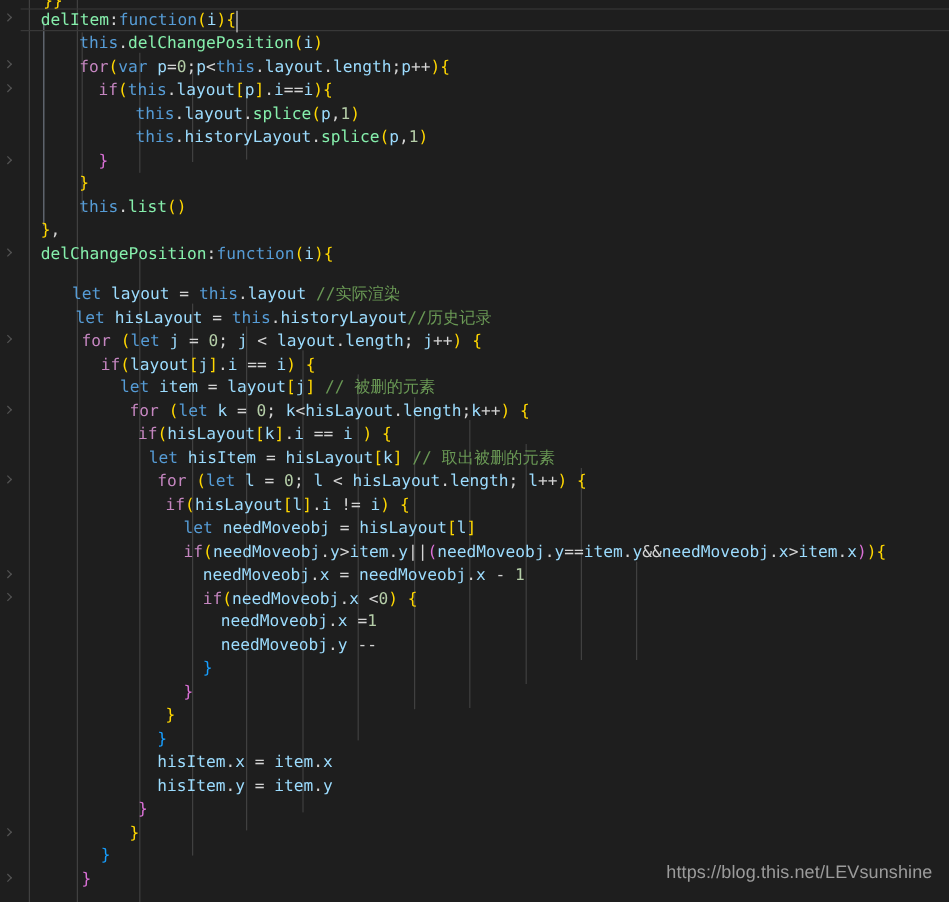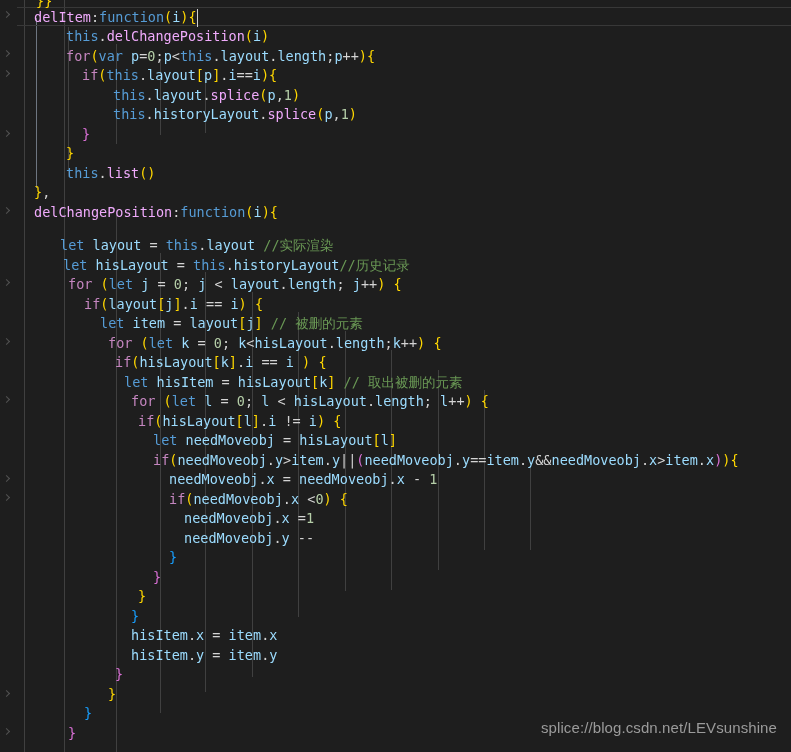--- a/index.html
+++ b/index.html
@@ -81,21 +81,21 @@
     height: 19.55px;
     white-space: pre;
     color: #d4d4d4;
   }
 
   
   .kw   { color: #569cd6; }   
   .ctl  { color: #c586c0; }   
   .this { color: #569cd6; }
   .prop { color: #9cdcfe; }   
-  .fn   { color: #f0abfc; }   
+  .fn   { color: #86efac; }   
   .num  { color: #b5cea8; }
   .cmt  { color: #6a9955; }
   .op   { color: #d4d4d4; }
   .b1   { color: #ffd700; }   
   .b2   { color: #da70d6; }   
   .b3   { color: #179fff; }
 
   
   #caret {
     position: absolute;
@@ -157,14 +157,14 @@
       <div class="fold-chevron" style="top: 475px;"></div>
       <div class="fold-chevron" style="top: 494px;"></div>
       <div class="fold-chevron" style="top: 690px;"></div>
       <div class="fold-chevron" style="top: 728px;"></div>
     </div>
 
   <div id="code"><div class="ln" style="top: -8px; padding-left: 36px;"><span class="b1">}}</span></div><div class="ln" style="top: 8px; padding-left: 34px;"><span class="fn">delItem</span><span class="op">:</span><span class="kw">function</span><span class="b1">(</span><span class="prop">i</span><span class="b1">)</span><span class="b1">{</span></div><div class="ln" style="top: 27px; padding-left: 66px;"><span class="this">this</span><span class="op">.</span><span class="fn">delChangePosition</span><span class="b1">(</span><span class="prop">i</span><span class="b1">)</span></div><div class="ln" style="top: 47px; padding-left: 66px;"><span class="ctl">for</span><span class="b1">(</span><span class="kw">var</span> <span class="prop">p</span><span class="op">=</span><span class="num">0</span><span class="op">;</span><span class="prop">p</span><span class="op">&lt;</span><span class="this">this</span><span class="op">.</span><span class="prop">layout</span><span class="op">.</span><span class="prop">length</span><span class="op">;</span><span class="prop">p</span><span class="op">+</span><span class="op">+</span><span class="b1">)</span><span class="b1">{</span></div><div class="ln" style="top: 66px; padding-left: 82px;"><span class="ctl">if</span><span class="b1">(</span><span class="this">this</span><span class="op">.</span><span class="prop">layout</span><span class="b1">[</span><span class="prop">p</span><span class="b1">]</span><span class="op">.</span><span class="prop">i</span><span class="op">=</span><span class="op">=</span><span class="prop">i</span><span class="b1">)</span><span class="b1">{</span></div><div class="ln" style="top: 86px; padding-left: 113px;"><span class="this">this</span><span class="op">.</span><span class="prop">layout</span><span class="op">.</span><span class="fn">splice</span><span class="b1">(</span><span class="prop">p</span><span class="op">,</span><span class="num">1</span><span class="b1">)</span></div><div class="ln" style="top: 105px; padding-left: 113px;"><span class="this">this</span><span class="op">.</span><span class="prop">historyLayout</span><span class="op">.</span><span class="fn">splice</span><span class="b1">(</span><span class="prop">p</span><span class="op">,</span><span class="num">1</span><span class="b1">)</span></div><div class="ln" style="top: 125px; padding-left: 82px;"><span class="b2">}</span></div><div class="ln" style="top: 144px; padding-left: 66px;"><span class="b1">}</span></div><div class="ln" style="top: 164px; padding-left: 66px;"><span class="this">this</span><span class="op">.</span><span class="fn">list</span><span class="b1">(</span><span class="b1">)</span></div><div class="ln" style="top: 183px; padding-left: 34px;"><span class="b1">}</span><span class="op">,</span></div><div class="ln" style="top: 203px; padding-left: 34px;"><span class="fn">delChangePosition</span><span class="op">:</span><span class="kw">function</span><span class="b1">(</span><span class="prop">i</span><span class="b1">)</span><span class="b1">{</span></div><div class="ln" style="top: 222px; padding-left: 34px;"></div><div class="ln" style="top: 236px; padding-left: 60px;"><span class="kw">let</span> <span class="prop">layout</span> <span class="op">=</span> <span class="this">this</span><span class="op">.</span><span class="prop">layout</span> <span class="cmt">//实际渲染</span></div><div class="ln" style="top: 256px; padding-left: 63px;"><span class="kw">let</span> <span class="prop">hisLayout</span> <span class="op">=</span> <span class="this">this</span><span class="op">.</span><span class="prop">historyLayout</span><span class="cmt">//历史记录</span></div><div class="ln" style="top: 275px; padding-left: 68px;"><span class="ctl">for</span> <span class="b1">(</span><span class="kw">let</span> <span class="prop">j</span> <span class="op">=</span> <span class="num">0</span><span class="op">;</span> <span class="prop">j</span> <span class="op">&lt;</span> <span class="prop">layout</span><span class="op">.</span><span class="prop">length</span><span class="op">;</span> <span class="prop">j</span><span class="op">+</span><span class="op">+</span><span class="b1">)</span> <span class="b1">{</span></div><div class="ln" style="top: 295px; padding-left: 84px;"><span class="ctl">if</span><span class="b1">(</span><span class="prop">layout</span><span class="b1">[</span><span class="prop">j</span><span class="b1">]</span><span class="op">.</span><span class="prop">i</span> <span class="op">=</span><span class="op">=</span> <span class="prop">i</span><span class="b1">)</span> <span class="b1">{</span></div><div class="ln" style="top: 314px; padding-left: 100px;"><span class="kw">let</span> <span class="prop">item</span> <span class="op">=</span> <span class="prop">layout</span><span class="b1">[</span><span class="prop">j</span><span class="b1">]</span> <span class="cmt">// 被删的元素</span></div><div class="ln" style="top: 334px; padding-left: 108px;"><span class="ctl">for</span> <span class="b1">(</span><span class="kw">let</span> <span class="prop">k</span> <span class="op">=</span> <span class="num">0</span><span class="op">;</span> <span class="prop">k</span><span class="op">&lt;</span><span class="prop">hisLayout</span><span class="op">.</span><span class="prop">length</span><span class="op">;</span><span class="prop">k</span><span class="op">+</span><span class="op">+</span><span class="b1">)</span> <span class="b1">{</span></div><div class="ln" style="top: 353px; padding-left: 115px;"><span class="ctl">if</span><span class="b1">(</span><span class="prop">hisLayout</span><span class="b1">[</span><span class="prop">k</span><span class="b1">]</span><span class="op">.</span><span class="prop">i</span> <span class="op">=</span><span class="op">=</span> <span class="prop">i</span> <span class="b1">)</span> <span class="b1">{</span></div><div class="ln" style="top: 373px; padding-left: 124px;"><span class="kw">let</span> <span class="prop">hisItem</span> <span class="op">=</span> <span class="prop">hisLayout</span><span class="b1">[</span><span class="prop">k</span><span class="b1">]</span> <span class="cmt">// 取出被删的元素</span></div><div class="ln" style="top: 392px; padding-left: 131px;"><span class="ctl">for</span> <span class="b1">(</span><span class="kw">let</span> <span class="prop">l</span> <span class="op">=</span> <span class="num">0</span><span class="op">;</span> <span class="prop">l</span> <span class="op">&lt;</span> <span class="prop">hisLayout</span><span class="op">.</span><span class="prop">length</span><span class="op">;</span> <span class="prop">l</span><span class="op">+</span><span class="op">+</span><span class="b1">)</span> <span class="b1">{</span></div><div class="ln" style="top: 412px; padding-left: 138px;"><span class="ctl">if</span><span class="b1">(</span><span class="prop">hisLayout</span><span class="b1">[</span><span class="prop">l</span><span class="b1">]</span><span class="op">.</span><span class="prop">i</span> <span class="op">!</span><span class="op">=</span> <span class="prop">i</span><span class="b1">)</span> <span class="b1">{</span></div><div class="ln" style="top: 431px; padding-left: 153px;"><span class="kw">let</span> <span class="prop">needMoveobj</span> <span class="op">=</span> <span class="prop">hisLayout</span><span class="b1">[</span><span class="prop">l</span><span class="b1">]</span></div><div class="ln" style="top: 451px; padding-left: 153px;"><span class="ctl">if</span><span class="b1">(</span><span class="prop">needMoveobj</span><span class="op">.</span><span class="prop">y</span><span class="op">&gt;</span><span class="prop">item</span><span class="op">.</span><span class="prop">y</span><span class="op">|</span><span class="op">|</span><span class="b2">(</span><span class="prop">needMoveobj</span><span class="op">.</span><span class="prop">y</span><span class="op">=</span><span class="op">=</span><span class="prop">item</span><span class="op">.</span><span class="prop">y</span><span class="op">&amp;</span><span class="op">&amp;</span><span class="prop">needMoveobj</span><span class="op">.</span><span class="prop">x</span><span class="op">&gt;</span><span class="prop">item</span><span class="op">.</span><span class="prop">x</span><span class="b2">)</span><span class="b1">)</span><span class="b1">{</span></div><div class="ln" style="top: 470px; padding-left: 169px;"><span class="prop">needMoveobj</span><span class="op">.</span><span class="prop">x</span> <span class="op">=</span> <span class="prop">needMoveobj</span><span class="op">.</span><span class="prop">x</span> <span class="op">-</span> <span class="num">1</span></div><div class="ln" style="top: 490px; padding-left: 169px;"><span class="ctl">if</span><span class="b1">(</span><span class="prop">needMoveobj</span><span class="op">.</span><span class="prop">x</span> <span class="op">&lt;</span><span class="num">0</span><span class="b1">)</span> <span class="b1">{</span></div><div class="ln" style="top: 509px; padding-left: 184px;"><span class="prop">needMoveobj</span><span class="op">.</span><span class="prop">x</span> <span class="op">=</span><span class="num">1</span></div><div class="ln" style="top: 529px; padding-left: 184px;"><span class="prop">needMoveobj</span><span class="op">.</span><span class="prop">y</span> <span class="op">-</span><span class="op">-</span></div><div class="ln" style="top: 548px; padding-left: 169px;"><span class="b3">}</span></div><div class="ln" style="top: 568px; padding-left: 153px;"><span class="b2">}</span></div><div class="ln" style="top: 587px; padding-left: 138px;"><span class="b1">}</span></div><div class="ln" style="top: 607px; padding-left: 131px;"><span class="b3">}</span></div><div class="ln" style="top: 626px; padding-left: 131px;"><span class="prop">hisItem</span><span class="op">.</span><span class="prop">x</span> <span class="op">=</span> <span class="prop">item</span><span class="op">.</span><span class="prop">x</span></div><div class="ln" style="top: 646px; padding-left: 131px;"><span class="prop">hisItem</span><span class="op">.</span><span class="prop">y</span> <span class="op">=</span> <span class="prop">item</span><span class="op">.</span><span class="prop">y</span></div><div class="ln" style="top: 665px; padding-left: 115px;"><span class="b2">}</span></div><div class="ln" style="top: 685px; padding-left: 108px;"><span class="b1">}</span></div><div class="ln" style="top: 704px; padding-left: 84px;"><span class="b3">}</span></div><div class="ln" style="top: 724px; padding-left: 68px;"><span class="b2">}</span></div></div>
 
   <div id="caret" style="left: 196.562px; top: 9px;"></div>
 
-  <div id="watermark">splice://blog.csdn.net/LEVsunshine</div>
+  <div id="watermark">https://blog.this.net/LEVsunshine</div>
 </div>
 
 </body></html>

